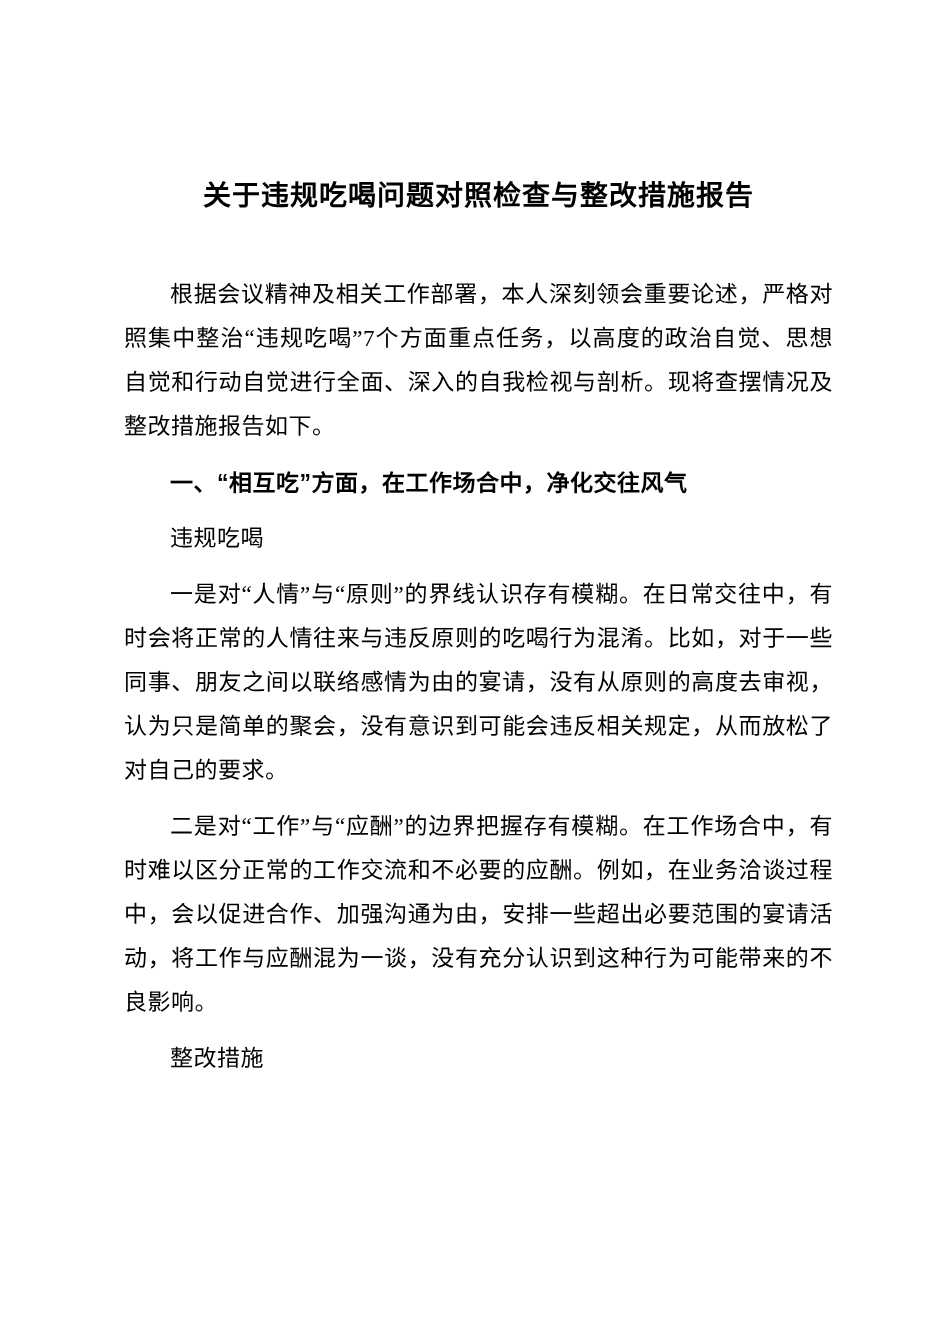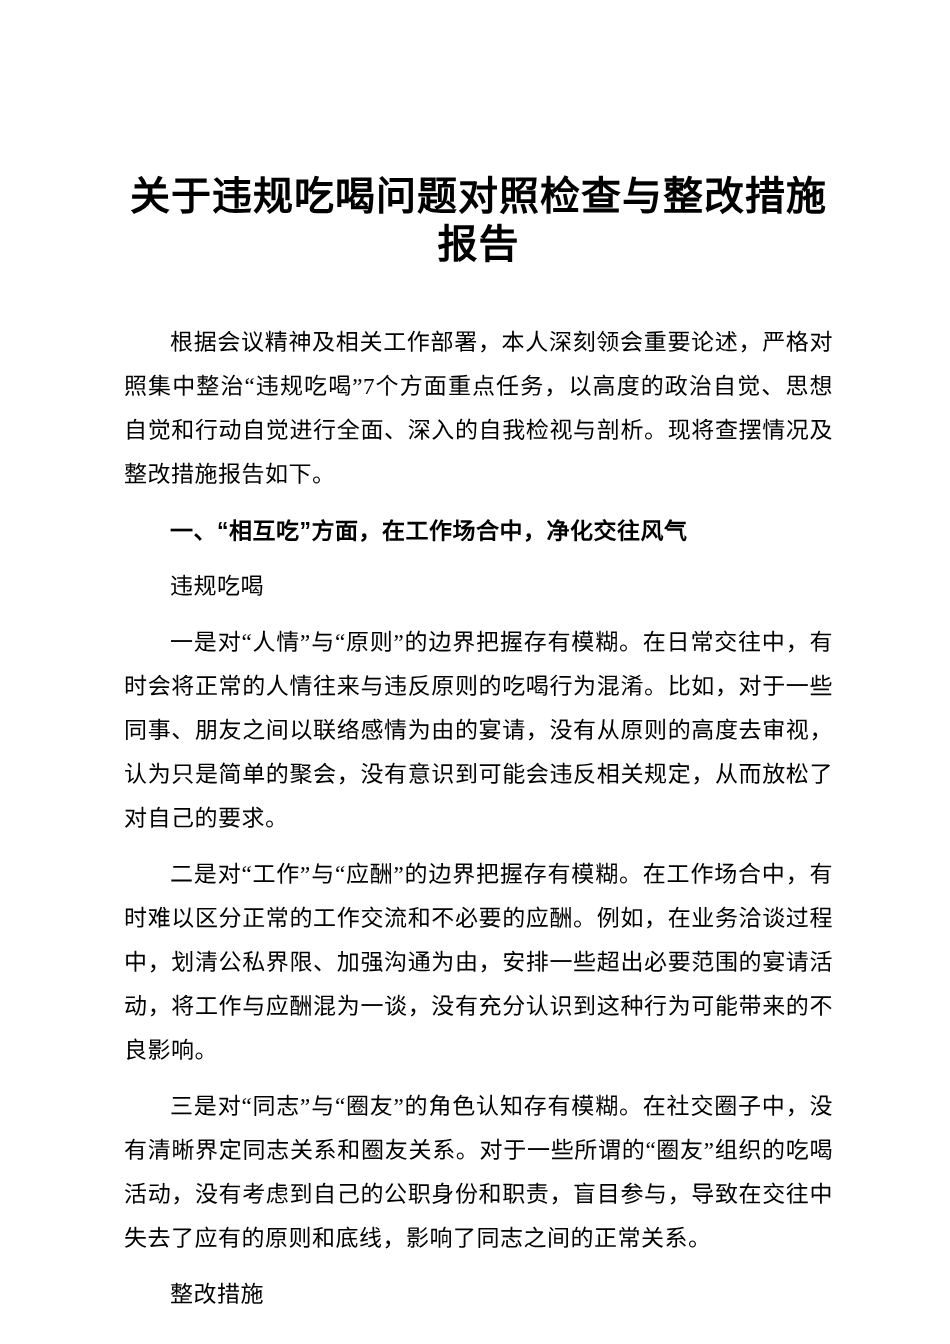--- a/index.html
+++ b/index.html
@@ -15,21 +15,21 @@
       box-sizing: border-box;
       padding: 172px 105px 0 112px;
       color: #000000;
       font-family: "Liberation Serif", serif;
       overflow: hidden;
     }
     .doc-title {
       margin: 0;
       font-family: "Liberation Sans", sans-serif;
       font-weight: 700;
-      font-size: 40px;
+      font-size: 28px;
       line-height: 48px;
       text-align: center;
       letter-spacing: 1px;
     }
     .doc-body {
       margin-top: 53px;
       font-size: 23px;
       line-height: 44px;
       letter-spacing: 0.5px;
       text-align: justify;
@@ -50,21 +50,20 @@
 <div class="page">
   <h1 class="doc-title">关于违规吃喝问题对照检查与整改措施报告</h1>
 
   <div class="doc-body">
     <p class="para">根据会议精神及相关工作部署，本人深刻领会重要论述，严格对照集中整治“违规吃喝”7个方面重点任务，以高度的政治自觉、思想自觉和行动自觉进行全面、深入的自我检视与剖析。现将查摆情况及整改措施报告如下。</p>
 
     <p class="para heading">一、“相互吃”方面，在工作场合中，净化交往风气</p>
 
     <p class="para">违规吃喝</p>
 
-    <p class="para">一是对“人情”与“原则”的边界把握存有模糊。在日常交往中，有时会将正常的人情往来与违反原则的吃喝行为混淆。比如，对于一些同事、朋友之间以联络感情为由的宴请，没有从原则的高度去审视，认为只是简单的聚会，没有意识到可能会违反相关规定，从而放松了对自己的要求。</p>
+    <p class="para">一是对“人情”与“原则”的界线认识存有模糊。在日常交往中，有时会将正常的人情往来与违反原则的吃喝行为混淆。比如，对于一些同事、朋友之间以联络感情为由的宴请，没有从原则的高度去审视，认为只是简单的聚会，没有意识到可能会违反相关规定，从而放松了对自己的要求。</p>
 
-    <p class="para">二是对“工作”与“应酬”的边界把握存有模糊。在工作场合中，有时难以区分正常的工作交流和不必要的应酬。例如，在业务洽谈过程中，划清公私界限、加强沟通为由，安排一些超出必要范围的宴请活动，将工作与应酬混为一谈，没有充分认识到这种行为可能带来的不良影响。</p>
+    <p class="para">二是对“工作”与“应酬”的边界把握存有模糊。在工作场合中，有时难以区分正常的工作交流和不必要的应酬。例如，在业务洽谈过程中，会以促进合作、加强沟通为由，安排一些超出必要范围的宴请活动，将工作与应酬混为一谈，没有充分认识到这种行为可能带来的不良影响。</p>
 
-    <p class="para">三是对“同志”与“圈友”的角色认知存有模糊。在社交圈子中，没有清晰界定同志关系和圈友关系。对于一些所谓的“圈友”组织的吃喝活动，没有考虑到自己的公职身份和职责，盲目参与，导致在交往中失去了应有的原则和底线，影响了同志之间的正常关系。</p>
 
     <p class="para">整改措施</p>
   </div>
 </div>
 
 </body></html>

